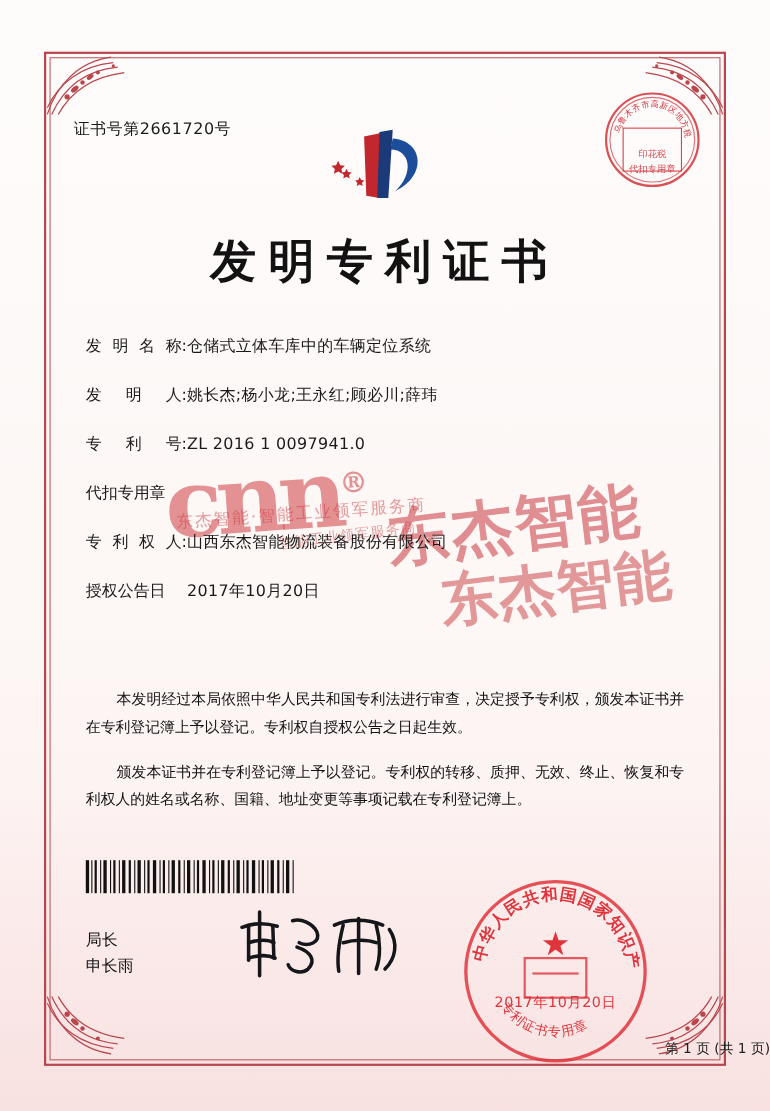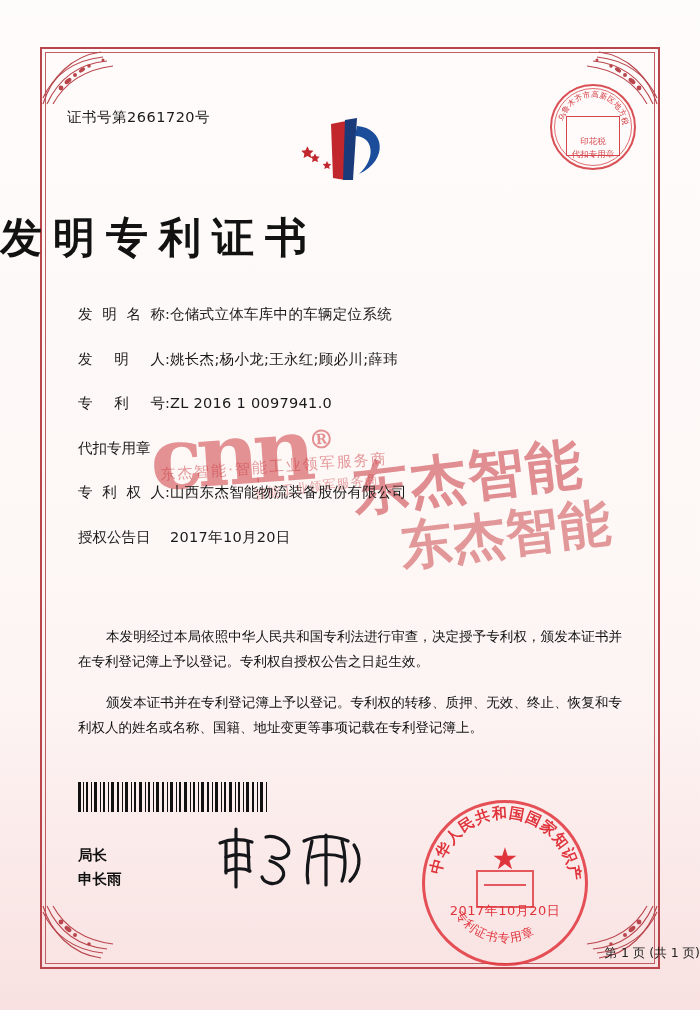--- a/index.html
+++ b/index.html
@@ -68,21 +68,21 @@
   
   .logo {
     position: absolute;
     left: 293px; top: 116px;
     width: 120px; height: 72px;
   }
 
   .main-title {
     position: absolute;
     left: 0; right: 0; top: 210px;
-    text-align: left;
+    text-align: center;
     font-size: 42px;
     font-weight: bold;
     letter-spacing: 11px;
     color: #121212;
     font-family: Liberation Serif, serif;
   }
 
   
   .seal-top {
     position: absolute;
@@ -178,21 +178,20 @@
     background: #111;
   }
 
   
   .sig-label {
     position: absolute;
     left: 78px; top: 843px;
     font-size: 14.5px;
     line-height: 24px;
     color: #111;
-    font-weight: bold;
   }
   .sig-hand {
     position: absolute;
     left: 208px; top: 823px;
     width: 170px; height: 72px;
   }
 
   
   .seal-bottom {
     position: absolute;

